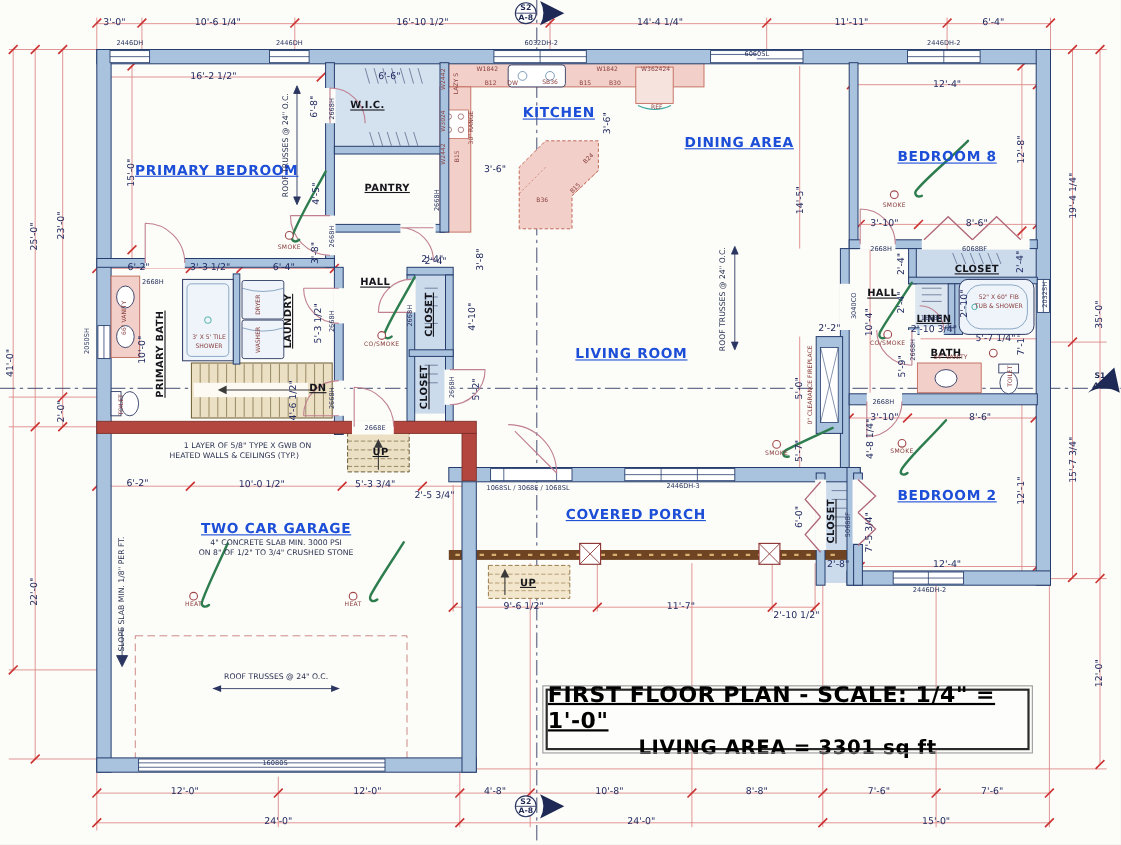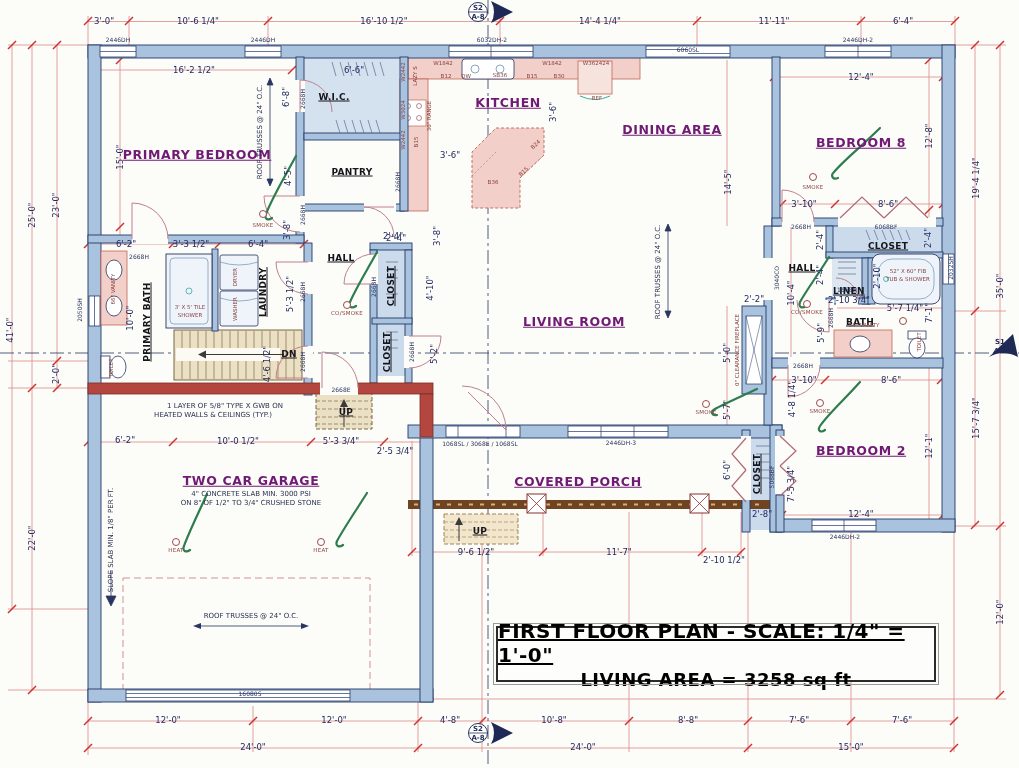--- a/index.html
+++ b/index.html
@@ -6,21 +6,21 @@
   #plan{position:relative;width:1019px;height:768px;background:#fcfcf8;overflow:hidden;
         font-family:"DejaVu Sans",sans-serif;}
   #plan svg{position:absolute;left:0;top:0;}
   #label-layer{position:absolute;left:0;top:0;width:100%;height:100%;pointer-events:none;}
   .lbl{position:absolute;transform:translate(-50%,-50%);white-space:nowrap;color:#222a60;line-height:1;}
   .dim{font-size:8.5px;font-weight:500;}
   .tiny{font-size:6px;color:#2a3560;}
   .cab{font-size:5.5px;color:#8a4040;}
   .fixture{font-size:5.5px;color:#8a4040;letter-spacing:.3px;}
   .note{font-size:7px;color:#283050;}
-  .room{font-size:12.5px;font-weight:700;color:#701a75;text-decoration:underline;letter-spacing:.6px;}
+  .room{font-size:12.5px;font-weight:700;color:#1d4ed8;text-decoration:underline;letter-spacing:.6px;}
   .room-sm{font-size:9px;font-weight:700;color:#15151c;text-decoration:underline;letter-spacing:.3px;}
   .sec{font-size:7px;font-weight:700;color:#1e2a55;}
   #title-block{position:absolute;left:496px;top:626px;width:436px;height:52px;
      border:2px solid #2b2b2b;outline:1px solid #9a9a9a;outline-offset:2px;background:#fdfdfb;
      display:flex;flex-direction:column;align-items:center;justify-content:center;gap:2px;}
   .title1{font-size:20px;font-weight:800;color:#000;text-decoration:underline;letter-spacing:.5px;}
   .title2{font-size:18px;font-weight:800;color:#000;letter-spacing:.5px;}
 </style>
 </head>
 <body>
@@ -420,21 +420,21 @@
       <div class="lbl dim" style="left: 792px; top: 399px; transform: translate(-50%, -50%) rotate(-90deg);">4'-8 1/4"</div>
       <div class="lbl fixture" style="left: 820px; top: 412px;">SMOKE</div>
       <div class="lbl room" style="left: 861px; top: 451px;">BEDROOM 2</div>
       <div class="lbl dim" style="left: 929px; top: 446px; transform: translate(-50%, -50%) rotate(-90deg);">12'-1"</div>
       <div class="lbl dim" style="left: 791px; top: 484px; transform: translate(-50%, -50%) rotate(-90deg);">7'-5 3/4"</div>
       <div class="lbl tiny" style="left: 772px; top: 477px; transform: translate(-50%, -50%) rotate(-90deg);">5068BF</div>
       <div class="lbl dim" style="left: 861px; top: 514px;">12'-4"</div>
       <div class="lbl tiny" style="left: 845px; top: 537px;">2446DH-2</div>
       <div class="lbl tiny" style="left: 480px; top: 444px;">1068SL / 3068E / 1068SL</div>
       <div class="lbl tiny" style="left: 621px; top: 443px;">2446DH-3</div>
-      <div class="lbl room" style="left: 578px; top: 482px;">COVERED PORCH</div>
+      <div class="lbl room" style="left: 578px; top: 468px;">COVERED PORCH</div>
       <div class="lbl dim" style="left: 727px; top: 470px; transform: translate(-50%, -50%) rotate(-90deg);">6'-0"</div>
       <div class="lbl room-sm" style="left: 757px; top: 474px; transform: translate(-50%, -50%) rotate(-90deg);">CLOSET</div>
       <div class="lbl room-sm" style="left: 480px; top: 531px;">UP</div>
       <div class="lbl dim" style="left: 476px; top: 552px;">9'-6 1/2"</div>
       <div class="lbl dim" style="left: 619px; top: 552px;">11'-7"</div>
       <div class="lbl dim" style="left: 724px; top: 560px;">2'-10 1/2"</div>
       <div class="lbl dim" style="left: 762px; top: 514px;">2'-8"</div>
       <div class="lbl room-sm" style="left: 341px; top: 258px;">HALL</div>
       <div class="lbl dim" style="left: 396px; top: 238px;">2'-4"</div>
       <div class="lbl dim" style="left: 437px; top: 236px; transform: translate(-50%, -50%) rotate(-90deg);">3'-8"</div>
@@ -483,15 +483,15 @@
       <div class="lbl note" style="left: 251px; top: 503px;">ON 8" OF 1/2" TO 3/4" CRUSHED STONE</div>
       <div class="lbl note" style="left: 111px; top: 540px; transform: translate(-50%, -50%) rotate(-90deg);">SLOPE SLAB MIN. 1/8" PER FT.</div>
       <div class="lbl fixture" style="left: 176px; top: 551px;">HEAT</div>
       <div class="lbl fixture" style="left: 321px; top: 551px;">HEAT</div>
       <div class="lbl note" style="left: 251px; top: 616px;">ROOF TRUSSES @ 24" O.C.</div>
       <div class="lbl tiny" style="left: 250px; top: 694px;">16080S</div>
     </div>
 
 <div id="title-block">
   <div class="title1">FIRST FLOOR PLAN - SCALE: 1/4" = 1'-0"</div>
-  <div class="title2">LIVING AREA = 3258 sq ft</div>
+  <div class="title2">LIVING AREA = 3301 sq ft</div>
 </div>
 </div>
 
 </body></html>

